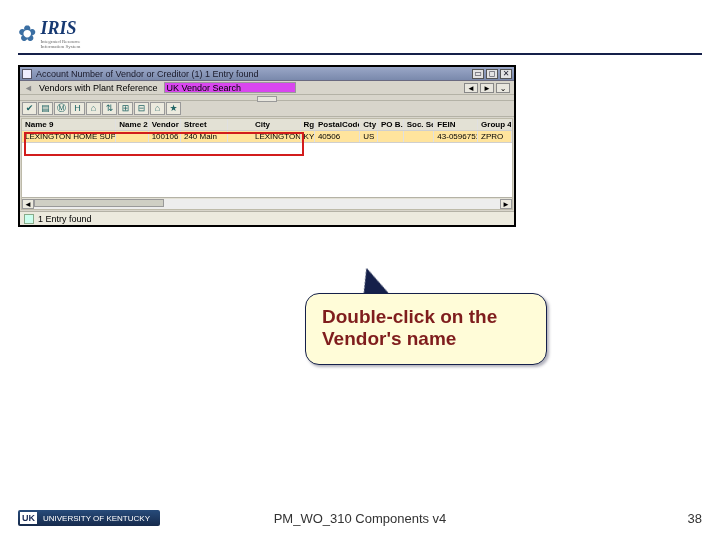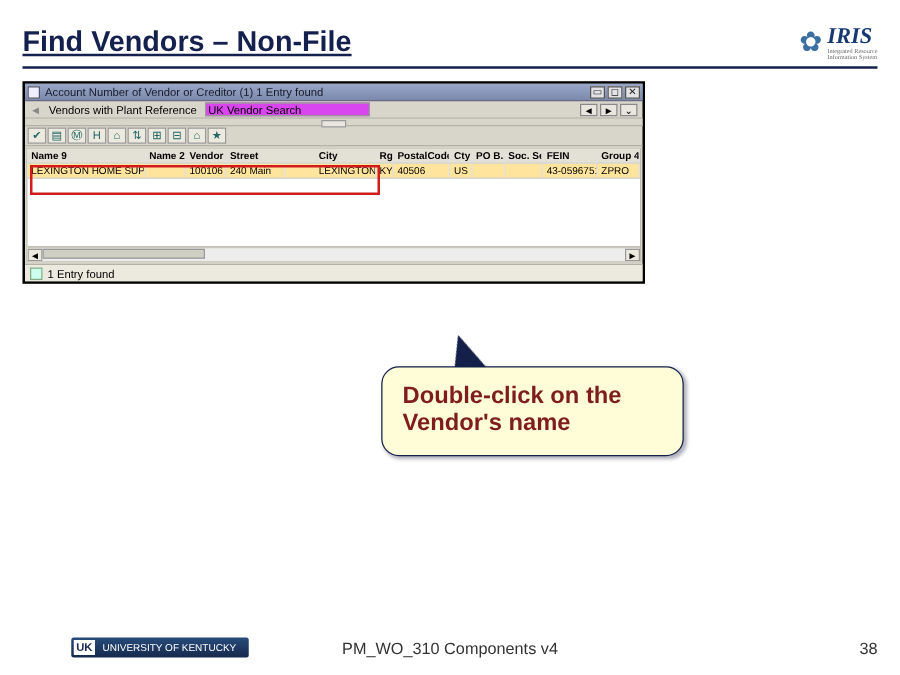--- a/index.html
+++ b/index.html
@@ -219,40 +219,38 @@
     color: #333;
   }
   .uk-logo {
     display: inline-flex; align-items: center;
     gap: 6px;
     background: linear-gradient(#274b7a, #162a4c);
     color: #fff;
     padding: 2px 10px 2px 2px;
     border-radius: 2px;
     font-size: 8px;
-    margin-left: 39px;
   }
   .uk-logo .uk-box {
     background: #fff; color: #1a2b55;
     font-weight: bold;
     padding: 1px 2px;
     font-size: 9px;
     display: flex; align-items: center;
   }
   .footer .doc { position: absolute; left: 50%; transform: translateX(-50%); font-family: Tahoma, Arial; font-size: 13px; }
   .footer .pg { margin-left: auto; font-size: 13px; }
   .tbl-body { position: relative; }
 </style>
 </head>
 <body>
 
 <div class="slide">
 
   <div class="header-row">
-    <div class="title">Find Vendors – Non-File</div>
     <div class="logo-iris">
       <span class="flower">✿</span>
       <span>
         <span style="font-style:italic;font-weight:bold">IRIS</span>
         <small>Integrated Resource<br>Information System</small>
       </span>
     </div>
   </div>
 
   <div class="sap-window">

